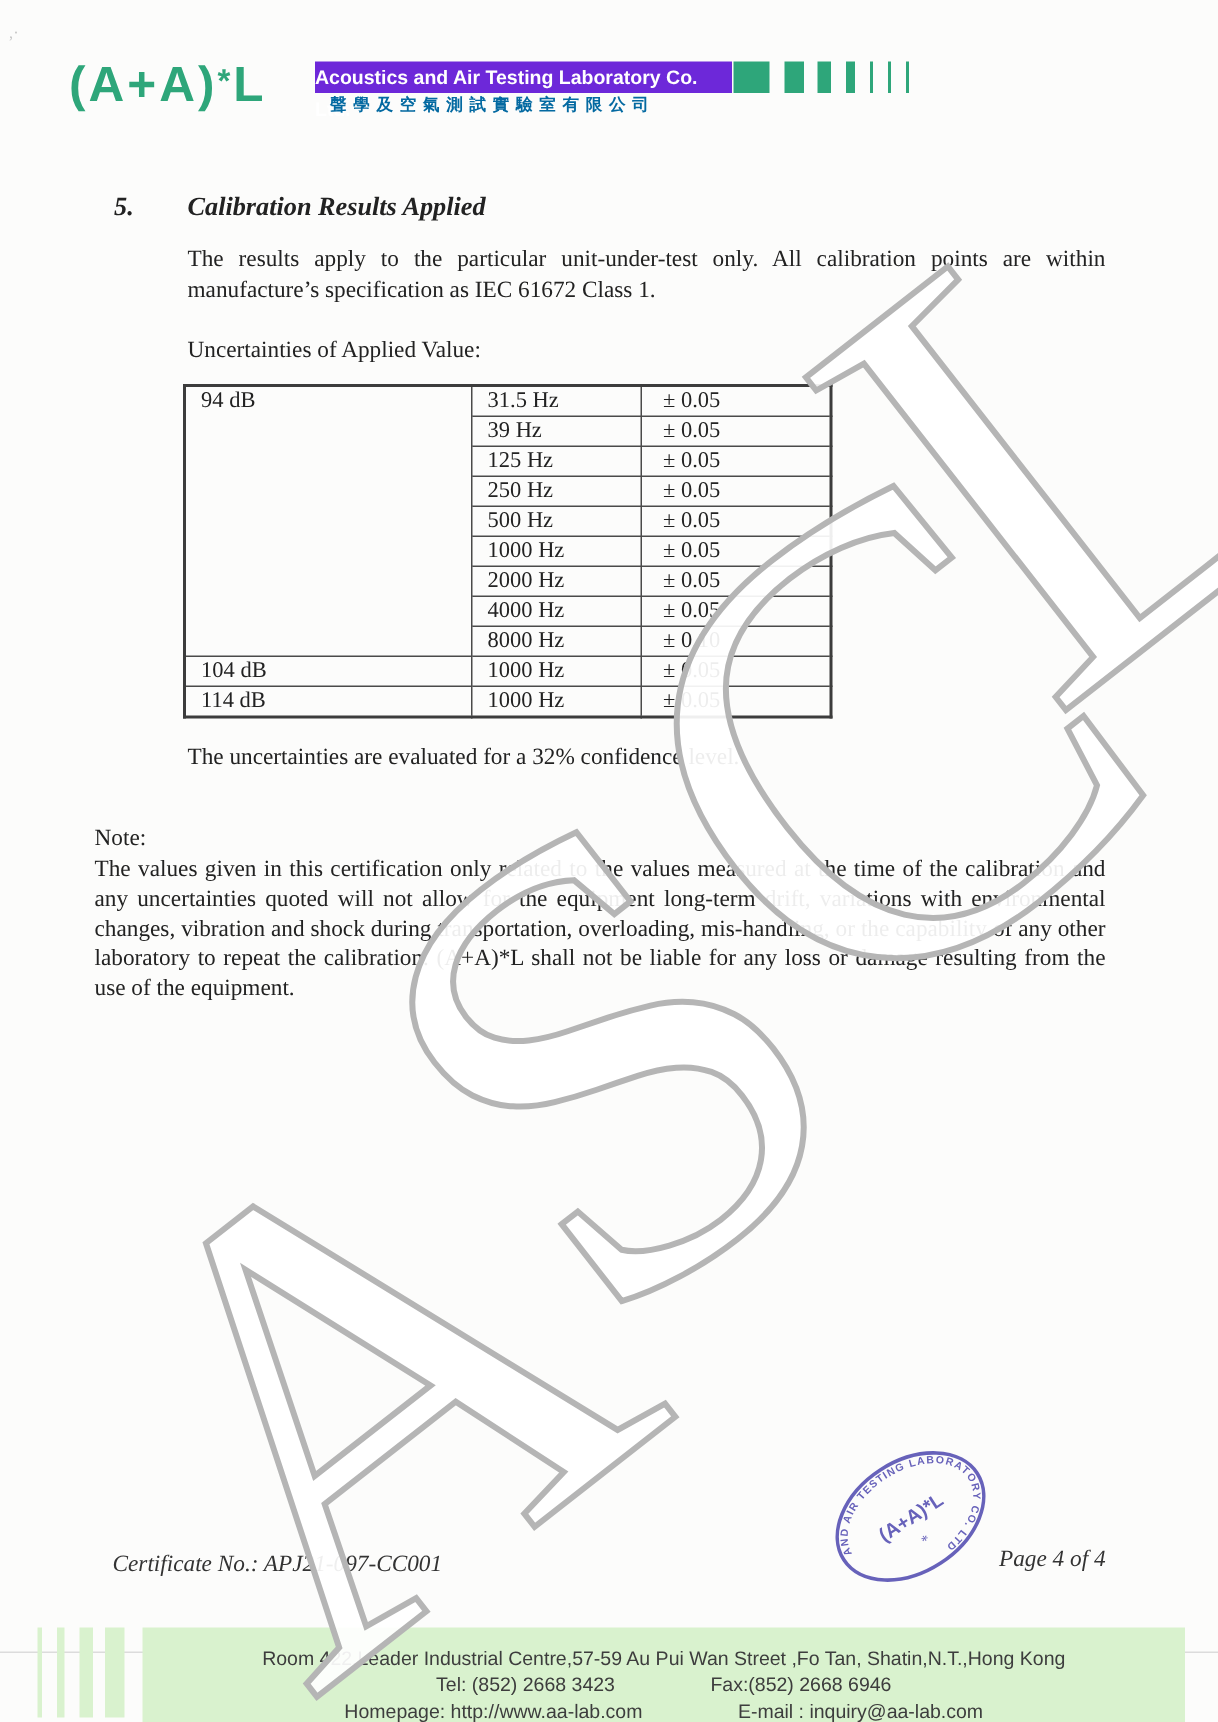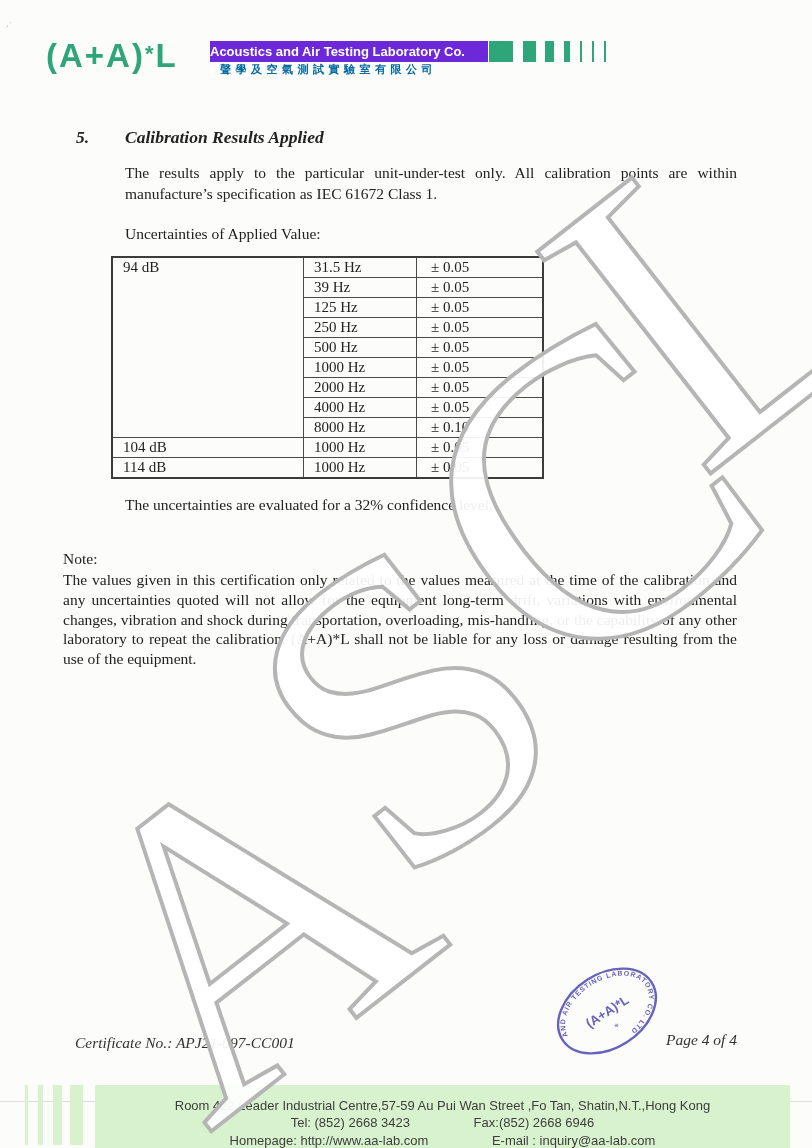--- a/index.html
+++ b/index.html
@@ -21,21 +21,21 @@
   .speck{left:6px;top:16px;color:#c9c9c9;font-size:11px;}
 
   
   .sec-num{left:76px;top:127px;font-weight:bold;font-style:italic;font-size:17.5px;}
   .sec-title{left:125px;top:127px;font-weight:bold;font-style:italic;font-size:17.5px;}
   .para1{left:125px;top:162px;width:612px;font-size:15.5px;line-height:21px;
          text-align:justify;margin:0;}
   .caption{left:125px;top:225px;font-size:15.5px;margin:0;}
 
   
-  table.unc{left:111px;top:256px;position:absolute;border-collapse:collapse;
+  table.unc{left:122px;top:256px;position:absolute;border-collapse:collapse;
             font-size:15px;table-layout:fixed;width:417px;}
   table.unc td{border:1px solid #4a4a4a;height:19px;line-height:19px;
                padding:0 0 0 10px;vertical-align:top;white-space:nowrap;}
   table.unc{border:2px solid #3c3c3c;}
   td.c1{width:180px;}
   td.c2{width:102px;}
   td.c3{width:111px;padding-left:14px !important;}
 
   .confidence{left:125px;top:496px;font-size:15.5px;margin:0;}
   .note-label{left:63px;top:550px;font-size:15.5px;}

